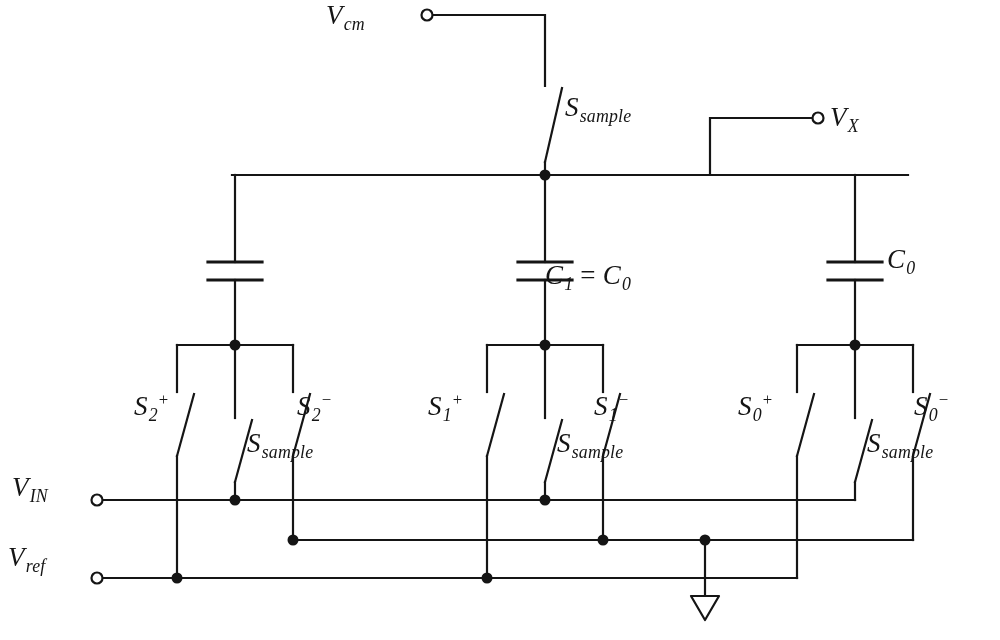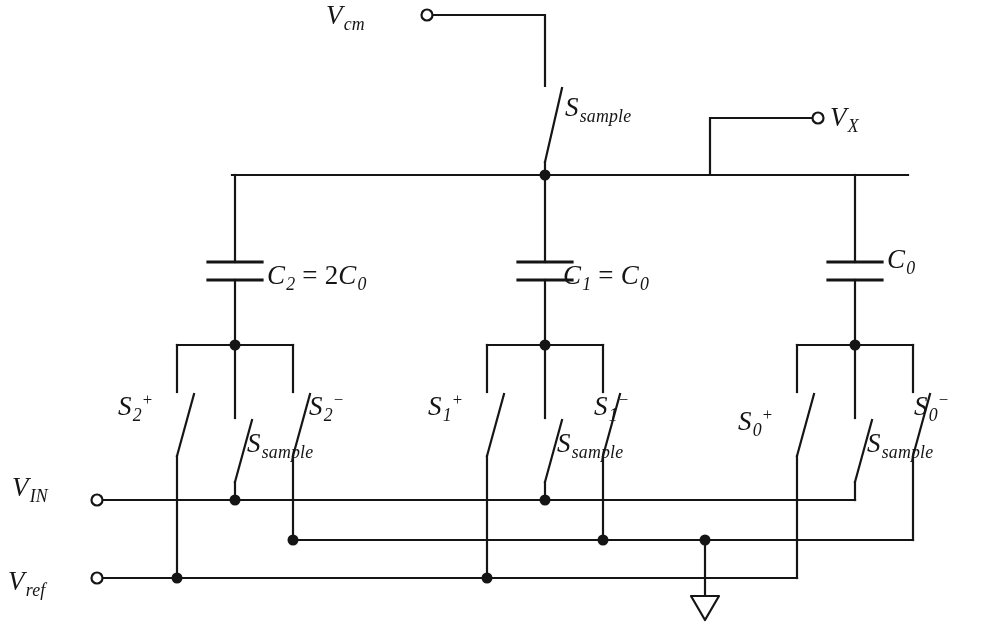--- a/index.html
+++ b/index.html
@@ -139,34 +139,33 @@
       <circle cx="487" cy="578" r="5.5"></circle>
     </g>
   </svg>
 
   <span class="lbl" style="left:326px;top:0px"><span>V</span><sub>cm</sub></span>
 
   <span class="lbl" style="left:565px;top:92px"><span>S</span><sub>sample</sub></span>
 
   <span class="lbl" style="left:830px;top:102px"><span>V</span><sub>X</sub></span>
 
-  <span class="lbl" style="left:267px;top:260px"><span>C</span><sub class="up">2</sub><span class="up"> = 2</span><span>C</span><sub class="up">0</sub></span>
 
-  <span class="lbl" style="left:563px;top:260px"><span>C</span><sub class="up">1</sub><span class="up"> = </span><span>C</span><sub class="up">0</sub></span>
+  <span class="lbl" style="left:545px;top:260px"><span>C</span><sub class="up">1</sub><span class="up"> = </span><span>C</span><sub class="up">0</sub></span>
 
   <span class="lbl" style="left:887px;top:244px"><span>C</span><sub class="up">0</sub></span>
 
-  <span class="lbl" style="left:118px;top:390px"><span>S</span><sub class="up">2</sub><sup class="up">+</sup></span>
+  <span class="lbl" style="left:134px;top:390px"><span>S</span><sub class="up">2</sub><sup class="up">+</sup></span>
   <span class="lbl" style="left:247px;top:428px"><span>S</span><sub>sample</sub></span>
-  <span class="lbl" style="left:309px;top:390px"><span>S</span><sub class="up">2</sub><sup class="up">−</sup></span>
+  <span class="lbl" style="left:297px;top:390px"><span>S</span><sub class="up">2</sub><sup class="up">−</sup></span>
 
   <span class="lbl" style="left:428px;top:390px"><span>S</span><sub class="up">1</sub><sup class="up">+</sup></span>
   <span class="lbl" style="left:557px;top:428px"><span>S</span><sub>sample</sub></span>
   <span class="lbl" style="left:594px;top:390px"><span>S</span><sub class="up">1</sub><sup class="up">−</sup></span>
 
-  <span class="lbl" style="left:738px;top:405px"><span>S</span><sub class="up">0</sub><sup class="up">+</sup></span>
+  <span class="lbl" style="left:738px;top:390px"><span>S</span><sub class="up">0</sub><sup class="up">+</sup></span>
   <span class="lbl" style="left:867px;top:428px"><span>S</span><sub>sample</sub></span>
   <span class="lbl" style="left:914px;top:390px"><span>S</span><sub class="up">0</sub><sup class="up">−</sup></span>
 
   <span class="lbl" style="left:12px;top:472px"><span>V</span><sub>IN</sub></span>
-  <span class="lbl" style="left:8px;top:566px"><span>V</span><sub>ref</sub></span>
+  <span class="lbl" style="left:8px;top:542px"><span>V</span><sub>ref</sub></span>
 
 </div>
 
 </body></html>

